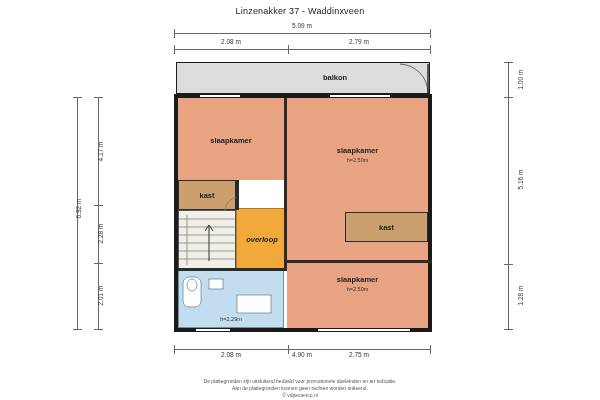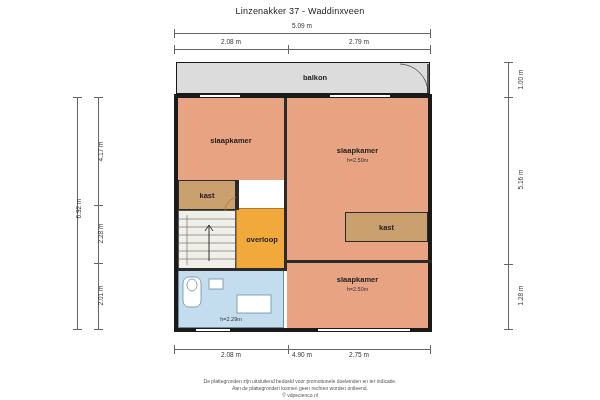--- a/index.html
+++ b/index.html
@@ -74,21 +74,21 @@
   <div class="tickline" style="left:508px;top:62px;width:1px;height:267px;"></div>
   <div class="tickline" style="left:504px;top:62px;width:9px;height:1px;"></div>
   <div class="tickline" style="left:504px;top:97px;width:9px;height:1px;"></div>
   <div class="tickline" style="left:504px;top:264px;width:9px;height:1px;"></div>
   <div class="tickline" style="left:504px;top:329px;width:9px;height:1px;"></div>
   <div class="dimv" style="left:490px;top:76px;width:60px;text-align:center;transform:rotate(-90deg);">1.00 m</div>
   <div class="dimv" style="left:490px;top:176px;width:60px;text-align:center;transform:rotate(-90deg);">5.16 m</div>
   <div class="dimv" style="left:490px;top:292px;width:60px;text-align:center;transform:rotate(-90deg);">1.28 m</div>
 
   <div class="abs fill-balkon" style="left:176px;top:62px;width:254px;height:32px;border:1px solid #1a1a1a;">
-    <div class="room" style="position:absolute;left:12px;top:10px;width:100%;">
+    <div class="room" style="position:absolute;left:0;top:10px;width:100%;padding-left:32px;">
       <span class="nm">balkon</span>
     </div>
   </div>
 
   <svg class="abs" style="left:398px;top:63px;width:32px;height:31px;">
     <path d="M30 30 A29 29 0 0 0 2 1" fill="none" stroke="#444" stroke-width="0.8"></path>
     <line x1="30" y1="30" x2="30" y2="1" stroke="#222" stroke-width="1.4"></line>
   </svg>
 
   <div class="abs wall" style="left:174px;top:94px;width:258px;height:4px;"></div>
@@ -132,21 +132,21 @@
       <span class="ht">h=2.29m</span>
     </div>
     <svg style="position:absolute;left:0;top:0;width:100%;height:100%;">
       <rect x="4" y="6" width="18" height="30" rx="6" fill="#ffffff" stroke="#6a8fa3" stroke-width="0.8"></rect>
       <ellipse cx="13" cy="14" rx="5" ry="6" fill="#ffffff" stroke="#6a8fa3" stroke-width="0.8"></ellipse>
       <rect x="58" y="24" width="34" height="18" fill="#ffffff" stroke="#6a8fa3" stroke-width="0.8"></rect>
       <rect x="30" y="8" width="14" height="10" fill="#ffffff" stroke="#6a8fa3" stroke-width="0.8"></rect>
     </svg>
   </div>
 
-  <div class="abs fill-overloop" style="left:236px;top:208px;width:52px;height:62px;border:1px solid #b07a1e;">
+  <div class="abs fill-overloop" style="left:236px;top:208px;width:52px;height:62px;border:1px solid #b07a1e;font-style:italic;">
     <div class="room" style="position:absolute;left:0;top:26px;width:100%;">
       <span class="nm">overloop</span>
     </div>
   </div>
 
   <svg class="abs" style="left:224px;top:196px;width:16px;height:16px;">
     <path d="M1 15 A14 14 0 0 1 15 1" fill="none" stroke="#b07a1e" stroke-width="0.8"></path>
   </svg>
 
   <div class="abs wall-med" style="left:284px;top:98px;width:3px;height:112px;"></div>

